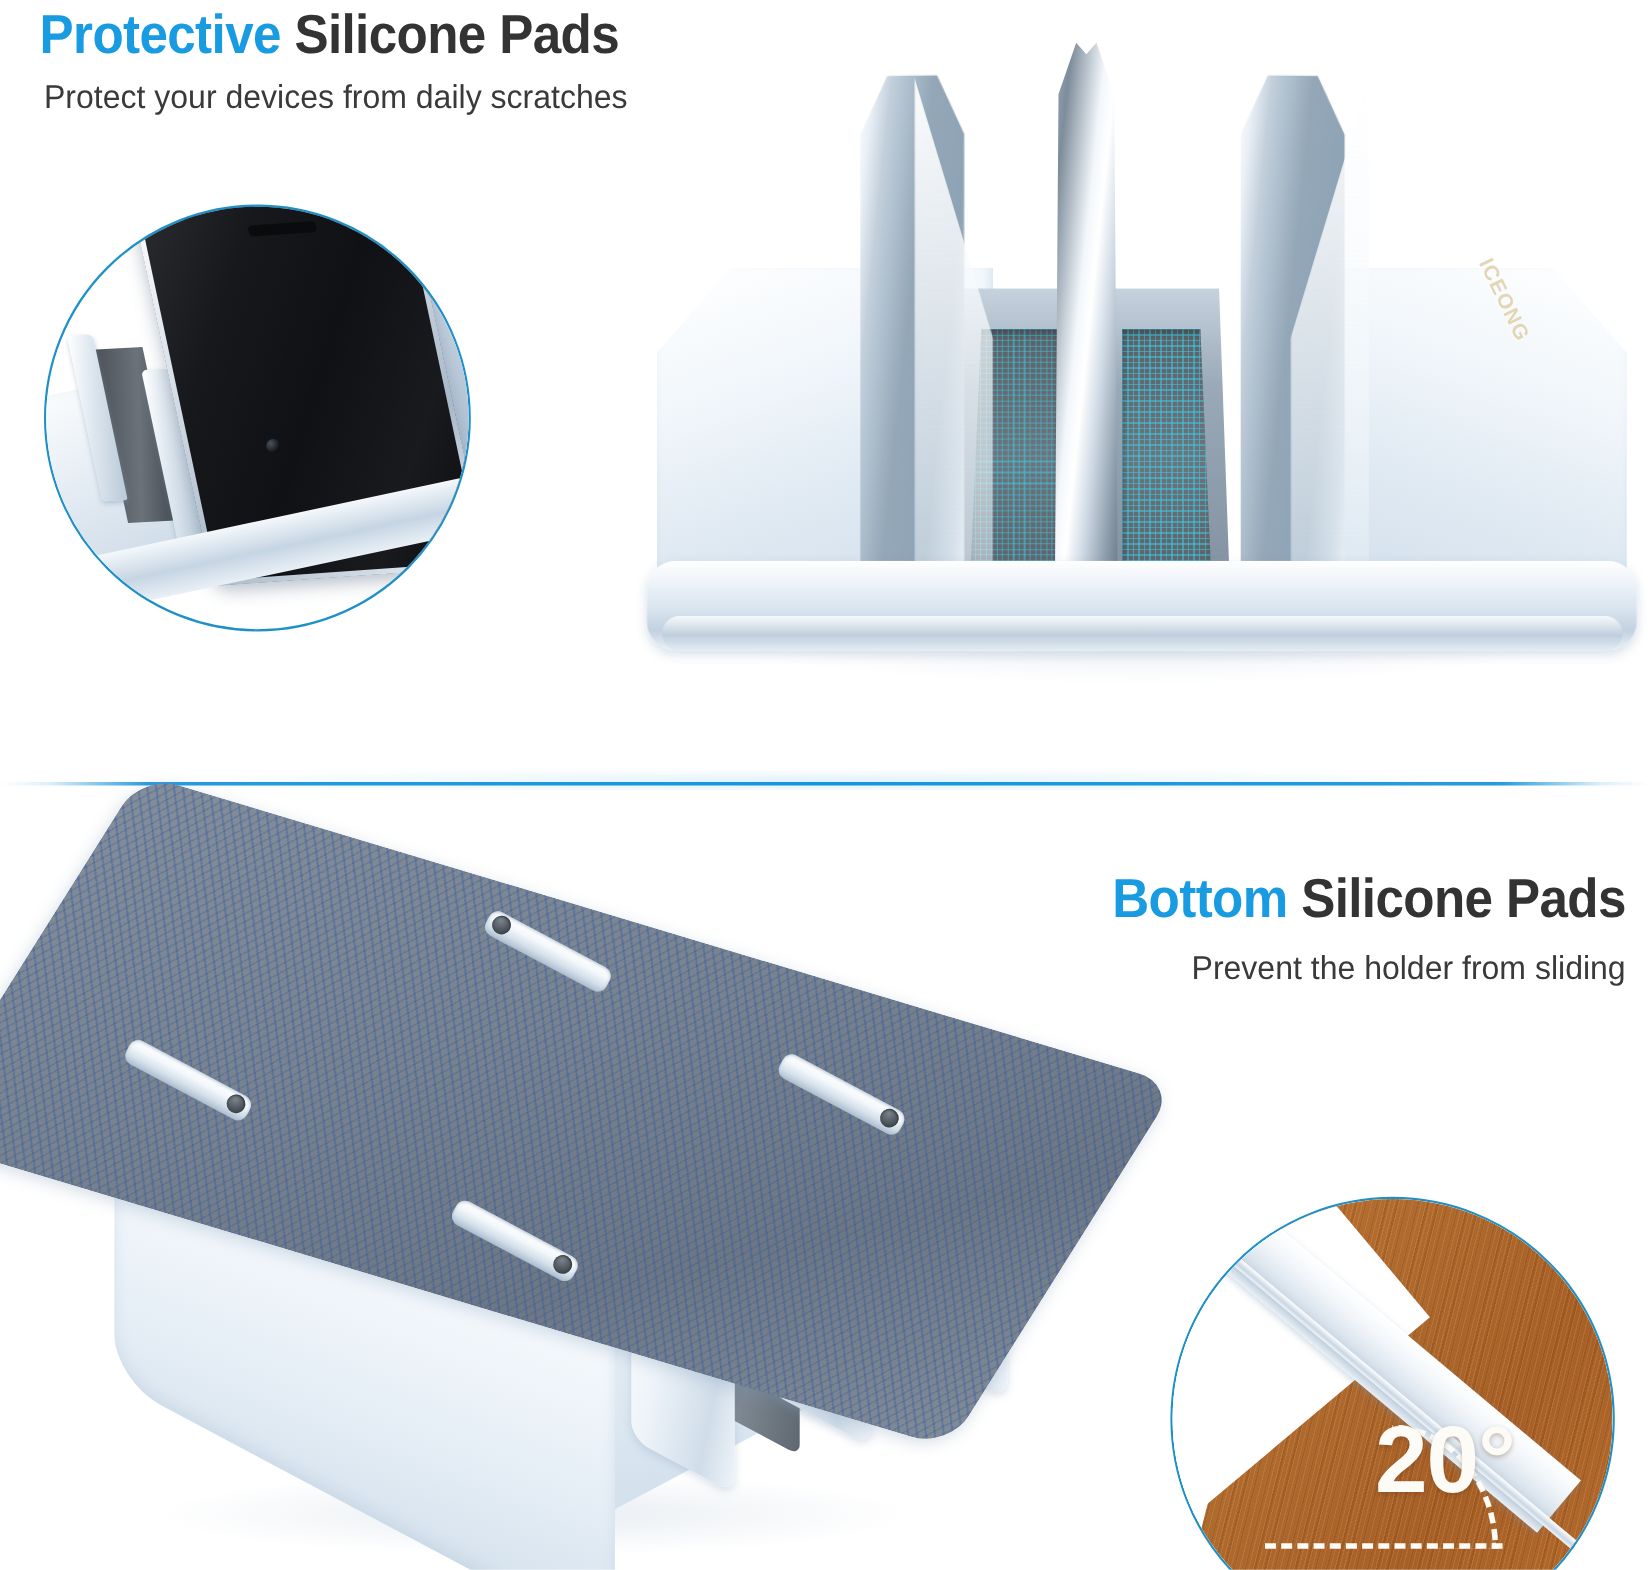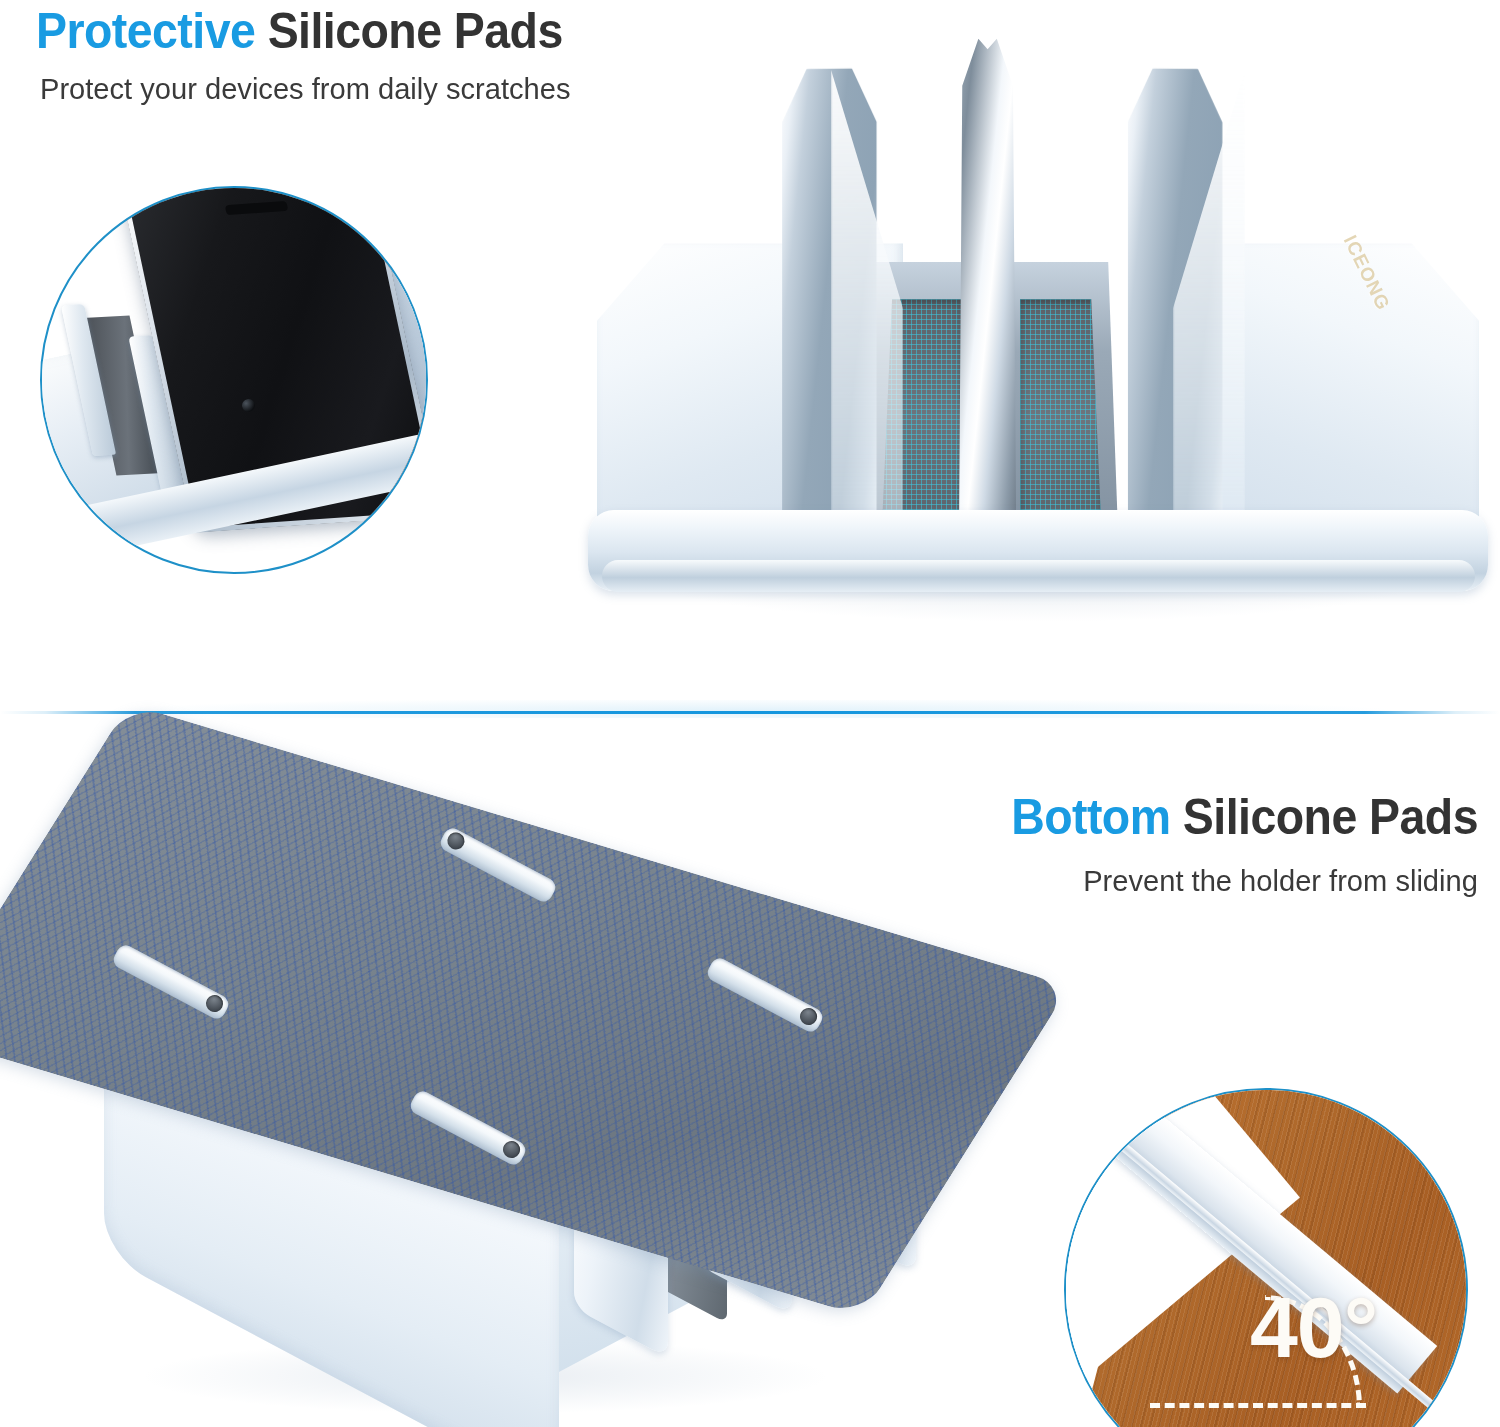--- a/index.html
+++ b/index.html
@@ -398,15 +398,15 @@
 </div>
 
 <div class="panel circle-inset" id="inset-angle">
   <div class="ang-scene">
     <div class="ang-wood"></div>
     <div class="ang-white-mask"></div>
     <div class="ang-bar"></div>
     <div class="ang-bar-edge"></div>
     <div class="ang-dash-h"></div>
     <div class="ang-dash-arc"></div>
-    <div class="ang-label">40°</div>
+    <div class="ang-label">20°</div>
   </div>
 </div>
 
 </body></html>

